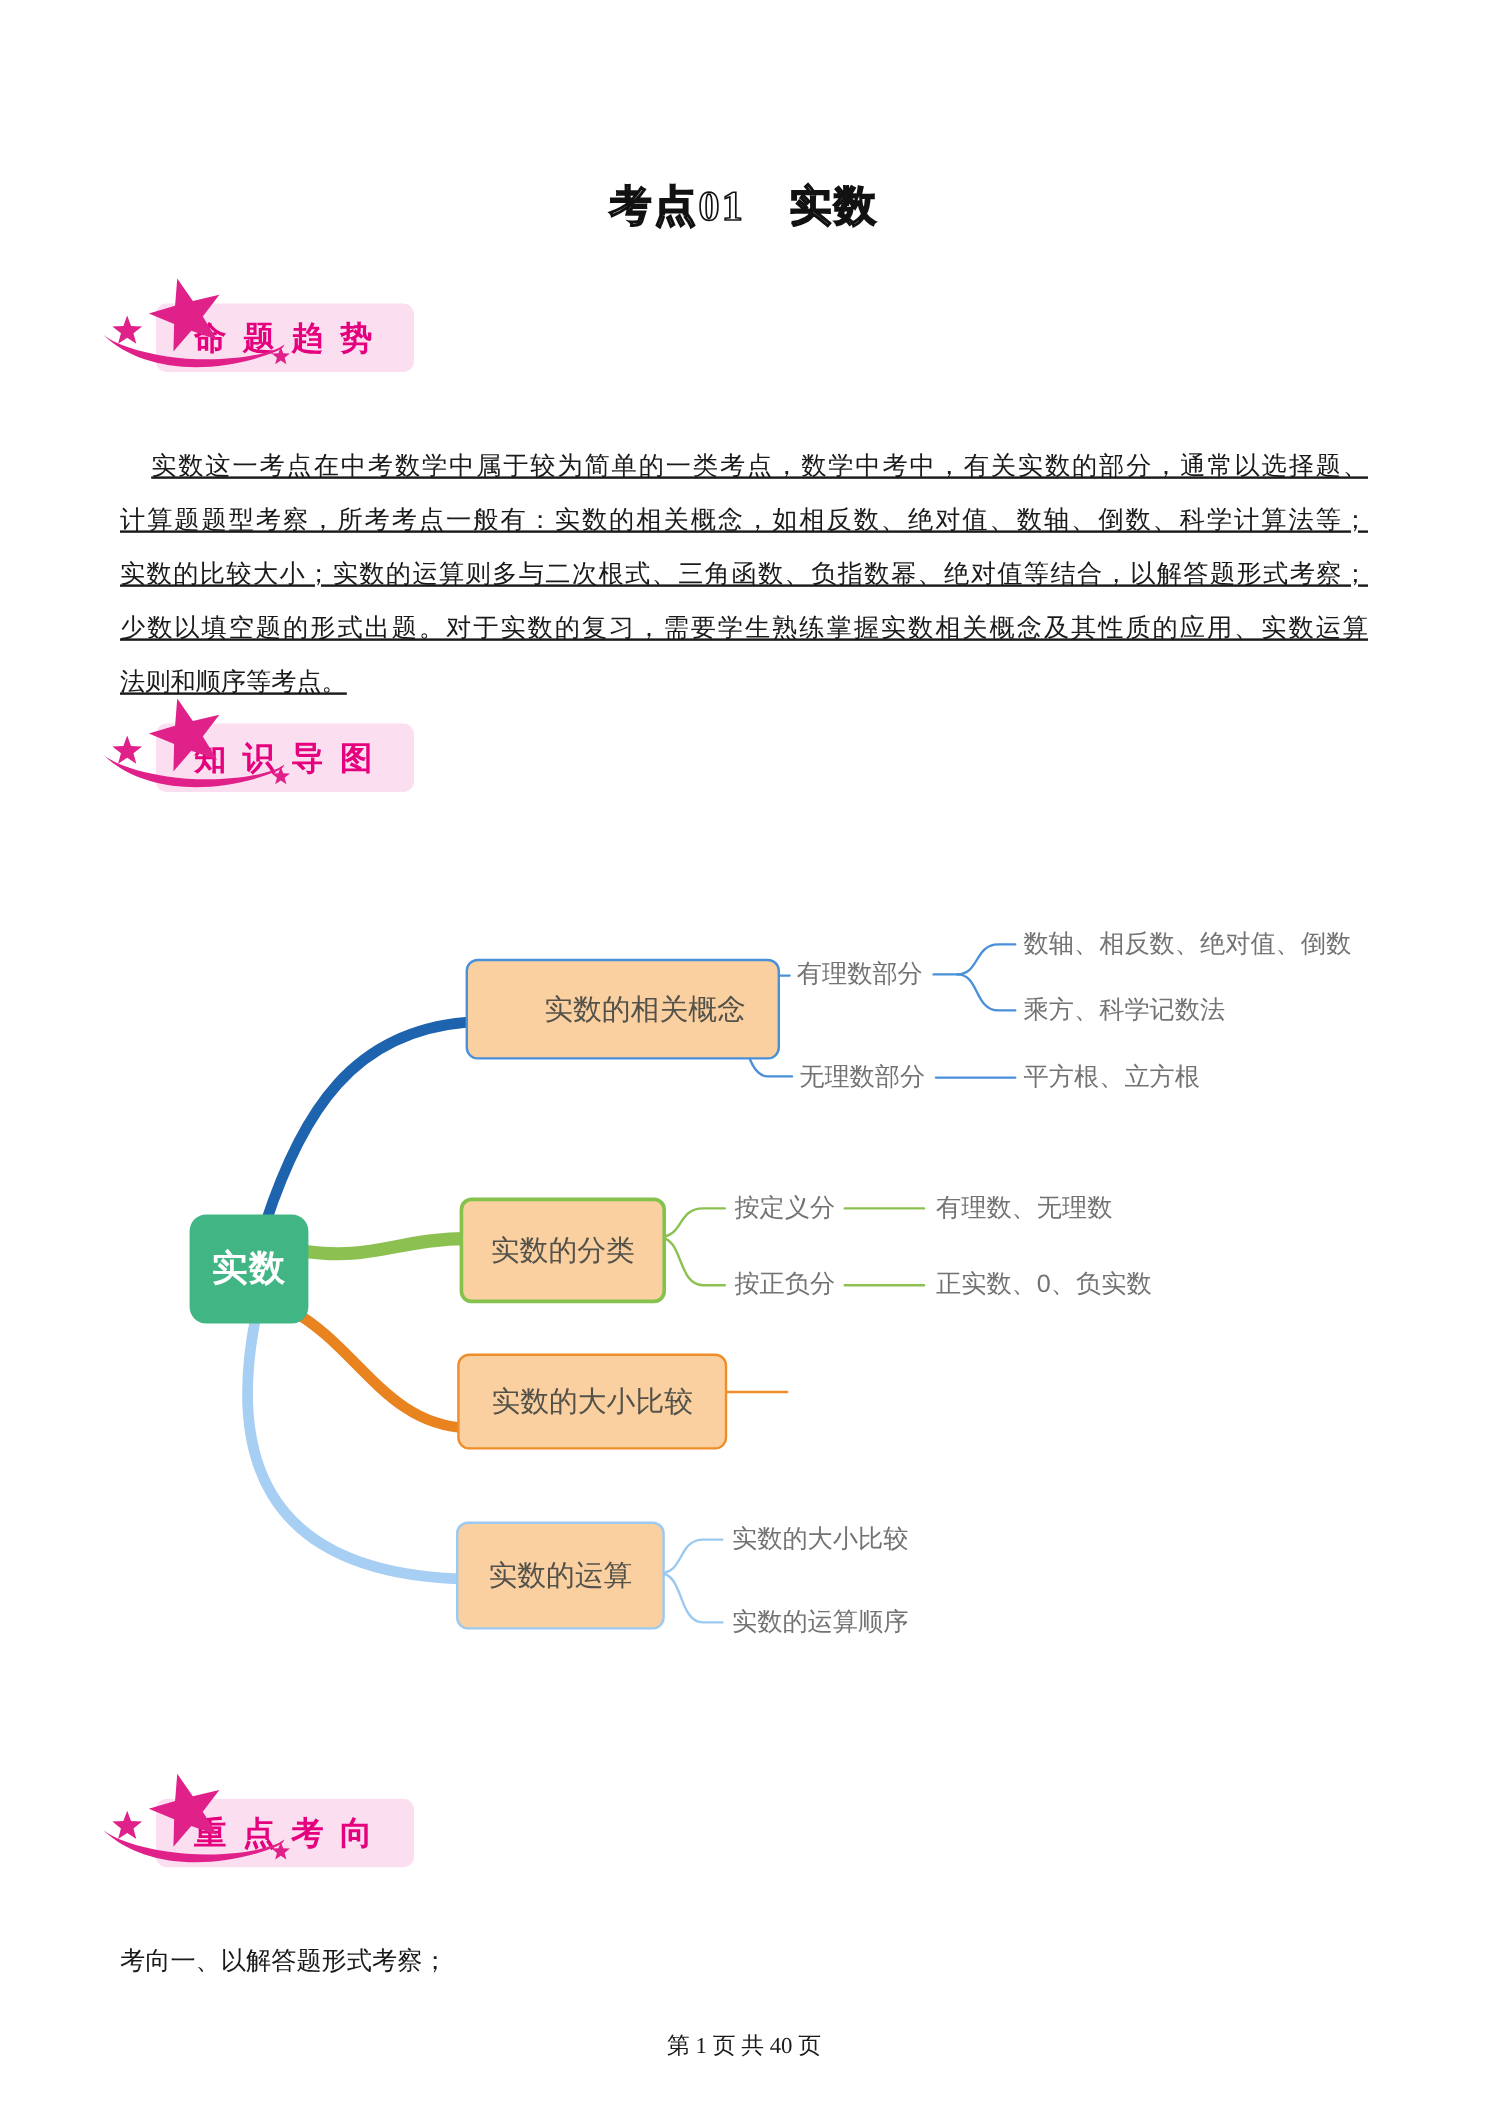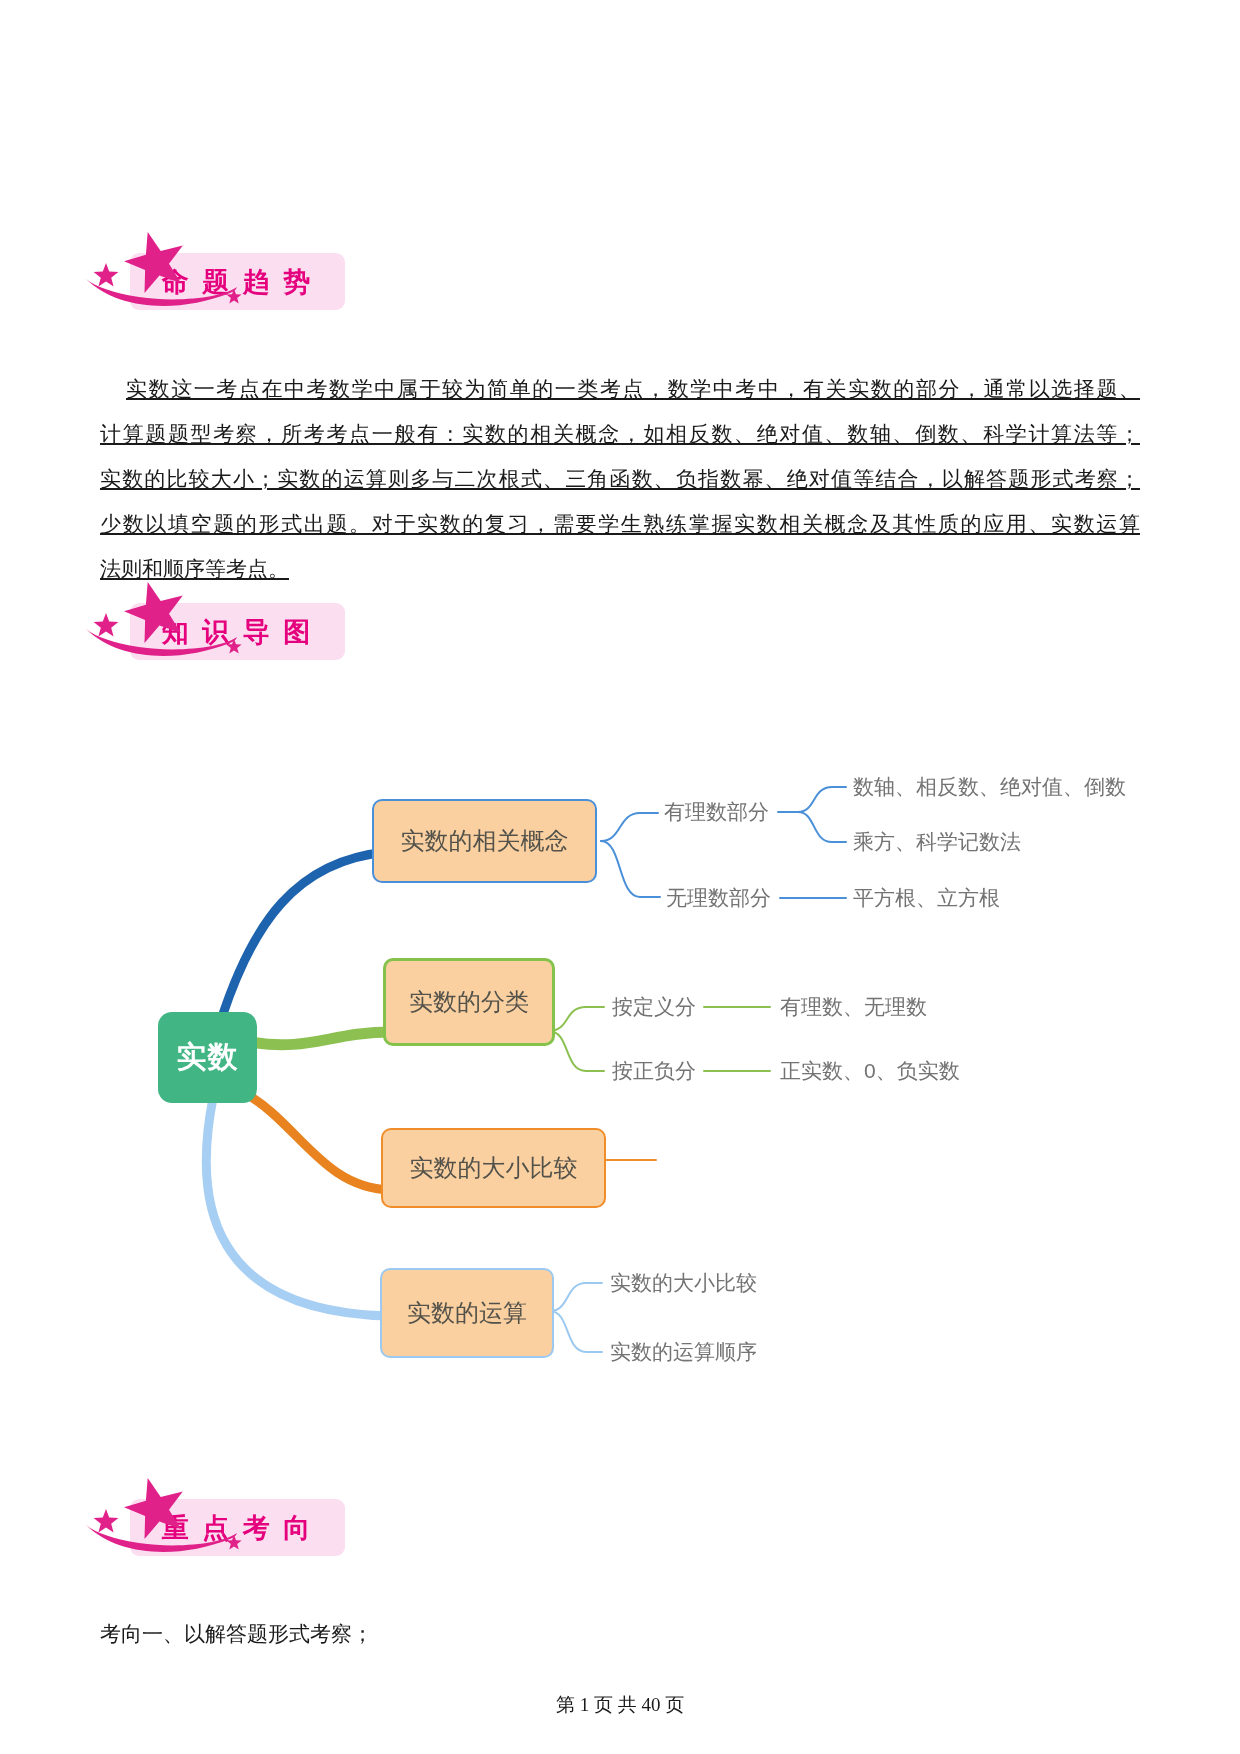--- a/index.html
+++ b/index.html
@@ -16,37 +16,38 @@
   .banner svg{position:absolute;left:84px;top:0;z-index:2;}
   
   .intro{position:absolute;left:100px;top:366px;width:1040px;}
   .intro-line{font-size:21px;line-height:45px;text-align:justify;text-align-last:justify;white-space:nowrap;text-decoration:underline;}
   .intro-line.first{text-indent:26px;}
   .intro-line.last{text-align:left;text-align-last:left;white-space:normal;}
   
   .mm-svg{position:absolute;left:0;top:0;z-index:0;pointer-events:none;}
   .mbox{position:absolute;z-index:1;background:#fbd0a1;border:2px solid #4a90d9;border-radius:10px;
         display:flex;align-items:center;justify-content:center;font-size:24px;color:#53524a;white-space:nowrap;}
-  .mbox.b1{left:372px;top:799px;width:221px;height:80px;border-color:#4a90d9;}
-  .mbox.b2{left:383px;top:958px;width:166px;height:82px;border-color:#84c24c;border-width:3px;}
+  .mbox.b1{left:388px;top:799px;width:221px;height:80px;border-color:#4a90d9;padding-left:37px;}
+  .mbox.b2{left:383px;top:998px;width:166px;height:82px;border-color:#84c24c;border-width:3px;}
   .mbox.b3{left:381px;top:1128px;width:221px;height:76px;border-color:#ef8d2a;}
   .mbox.b4{left:380px;top:1268px;width:170px;height:86px;border-color:#9cc9f0;}
   .mroot{position:absolute;z-index:1;left:158px;top:1012px;width:99px;height:91px;background:#41b584;
          border-radius:14px;display:flex;align-items:center;justify-content:center;
          font-size:30px;font-weight:700;color:#fff;letter-spacing:1px;}
   .ml{position:absolute;z-index:1;font-size:21px;line-height:26px;color:#737373;white-space:nowrap;}
   .focus-line{position:absolute;left:100px;top:1620px;font-size:21px;}
   .footer{position:absolute;left:0;top:1692px;width:100%;text-align:center;
           font-family:"Liberation Serif",serif;font-size:19px;}
 </style>
 </head>
 <body>
 
 <div class="page">
 
+  <h1 class="title">考点01　实数</h1>
 
   <div class="banner" style="top:229px">
     <svg width="170" height="90" viewBox="0 0 170 90">
       <path d="M2 50 C35 82 95 84 146 64 C150 62 152 61 153 58 C140 68 95 74 55 68 C30 64 12 58 2 50 Z" fill="#e0218a"></path>
       <polygon points="63.7,3.1 76.7,21.9 98.8,16.6 85,34.7 96.9,54.1 75.4,46.6 60.5,63.9 61.1,41.1 40,32.3 61.9,25.8" fill="#e0218a"></polygon>
       <polygon points="22,34 25.2,42.6 34.4,43 27.2,48.7 29.6,57.5 22,52.5 14.4,57.5 16.8,48.7 9.6,43 18.8,42.6" fill="#e0218a"></polygon>
       <polygon points="150,60 152,65.3 157.6,65.5 153.2,69.1 154.7,74.5 150,71.4 145.3,74.5 146.8,69.1 142.4,65.5 148,65.3" fill="#e0218a"></polygon>
     </svg>
     <div class="banner-box">命 题 趋 势</div>
   </div>

